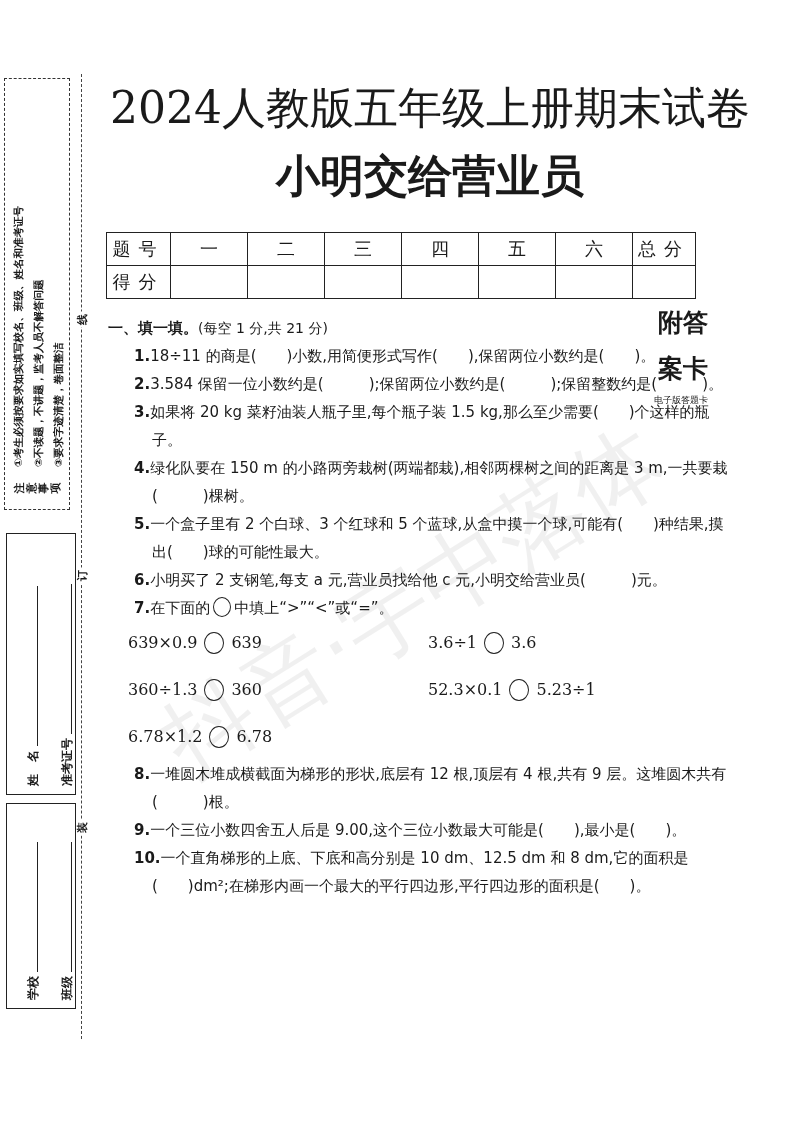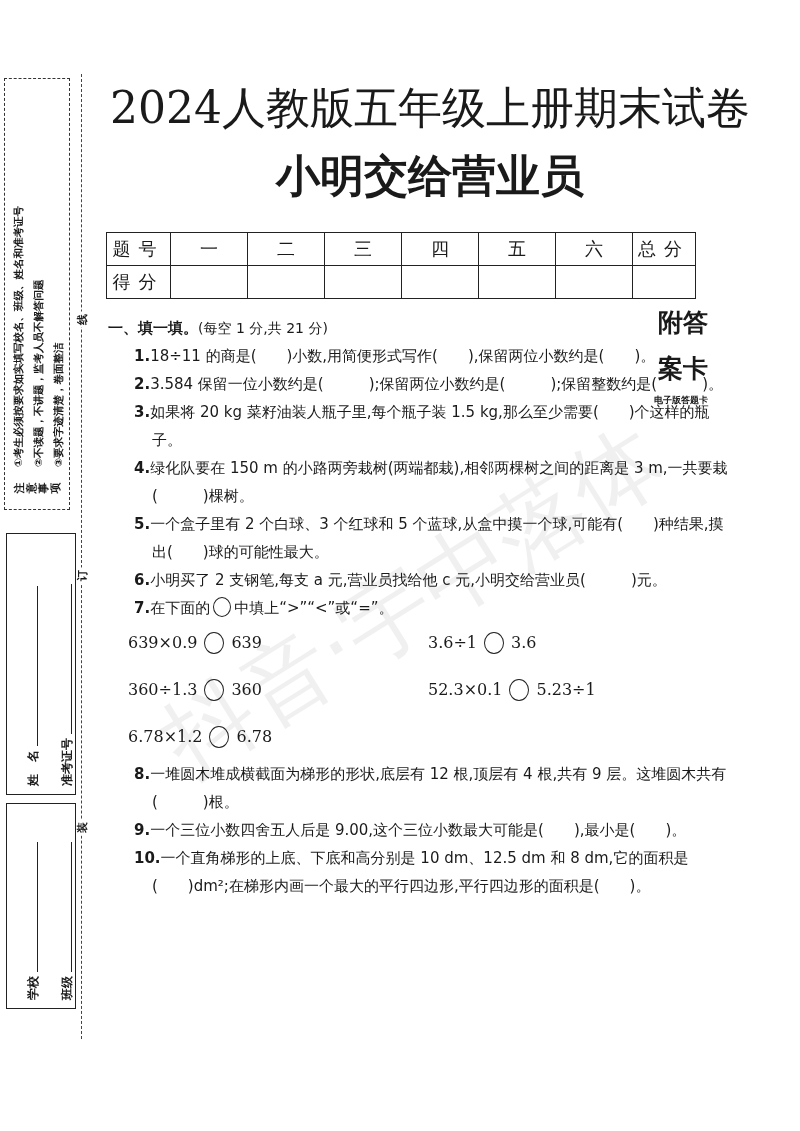--- a/index.html
+++ b/index.html
@@ -26,21 +26,21 @@
 
   
   .score-table { position:absolute; left:106px; top:232px; border-collapse:collapse; font-family:"DejaVu Sans", sans-serif; }
   .score-table td { border:1.5px solid #222; height:32px; text-align:center; font-size:18px; padding:0; }
   .score-table td.hdr { width:63px; letter-spacing:8px; }
   .score-table td.col { width:76px; }
   .score-table td.tot { width:62px; letter-spacing:8px; }
 
   .answer-card { position:absolute; left:618px; top:300px; width:90px; text-align:right; font-family:"DejaVu Sans", sans-serif; }
   .answer-card .big { font-size:25px; font-weight:bold; line-height:46px; display:block; }
-  .answer-card .small { font-size:9px; font-weight:bold; display:block; margin-top:2px; }
+  .answer-card .small { font-size:9px; font-weight:normal; display:block; margin-top:2px; }
 
   
   .content { position:absolute; left:108px; top:314px; width:620px; font-family:"DejaVu Sans", sans-serif; font-size:15px; line-height:28px; }
   .section-title { font-weight:bold; font-size:15px; }
   .section-title .note { font-weight:normal; font-size:14px;margin-top:11px; }
   .q { padding-left:44px; text-indent:-18px; margin:0; }
   .q .num { font-weight:bold; }
   .compare { display:grid; grid-template-columns: 300px 300px; padding-left:20px; row-gap:17px; margin:6px 0 8px 0; }
   .cmp { font-family:"DejaVu Serif", serif; font-size:16px; line-height:30px; display:flex; align-items:center; }
   .circle { display:inline-block; width:20px; height:22px; border:1.6px solid #222; border-radius:50%; margin:0 7px; box-sizing:border-box; }

